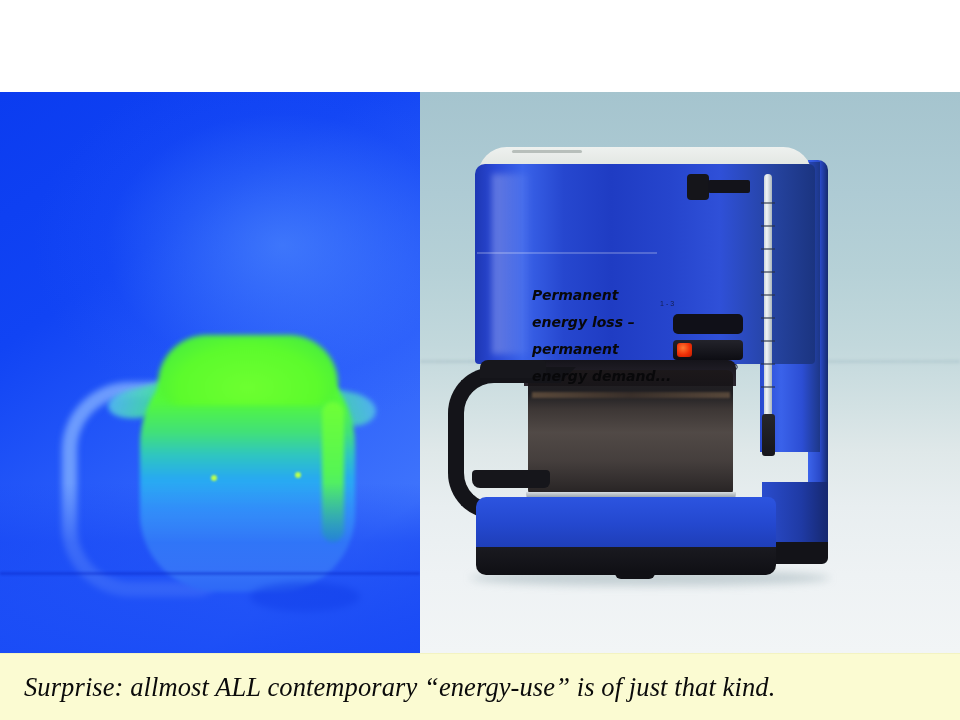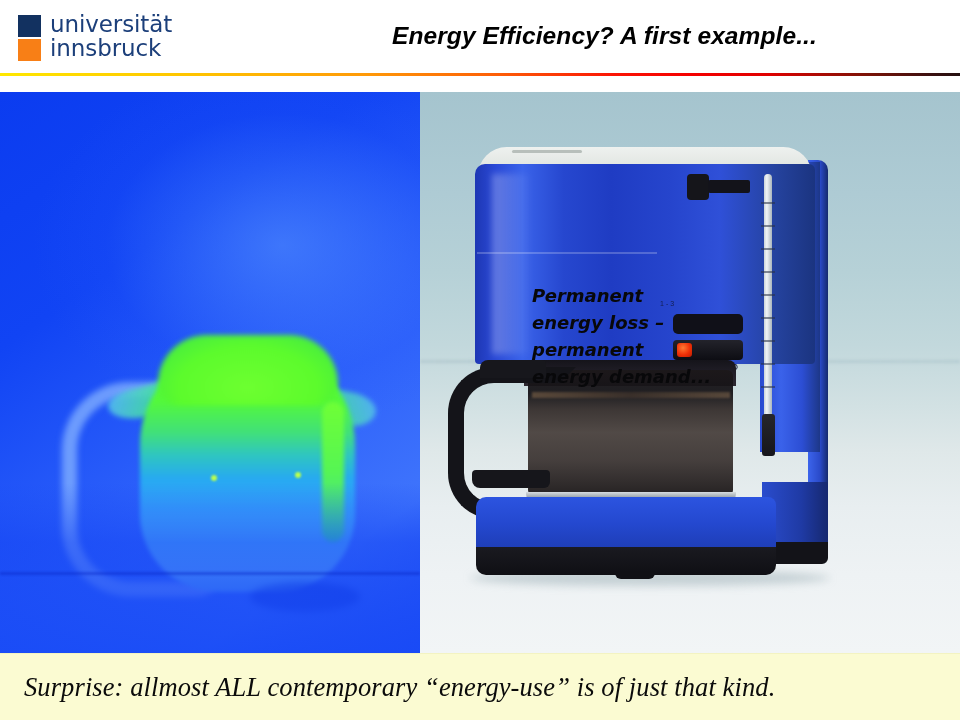--- a/index.html
+++ b/index.html
@@ -480,21 +480,21 @@
     border-radius: 50%;
     filter: blur(4px);
   }
 
   .label-permanent {
     position: absolute;
     left: 532px; top: 190px;
     font-family: "DejaVu Sans", sans-serif;
     font-weight: bold;
     font-style: italic;
-    font-size: 18px;
+    font-size: 14px;
     line-height: 27px;
     color: #08080a;
     white-space: pre-line;
     z-index: 8;
   }
 
   
   .caption-bar {
     position: absolute;
     left: 0; top: 653px;
@@ -512,37 +512,20 @@
     color: #0b0b0b;
     white-space: nowrap;
     letter-spacing: 0.1px;
   }
 </style>
 </head>
 <body>
 
 <div class="slide">
 
-  <div class="header">
-
-    <div class="logo">
-      <div class="logo-squares">
-        <span class="logo-sq navy"></span>
-        <span class="logo-sq orange"></span>
-      </div>
-      <div class="logo-text">
-        <span class="logo-line">universität</span>
-        <span class="logo-line">innsbruck</span>
-      </div>
-    </div>
-
-    <div class="slide-title">Energy Efficiency? A first example...</div>
-
-    <div class="rule"></div>
-  </div>
 
   <div class="imagestrip">
 
     <div class="panel-left">
       <div class="thermal-haze"></div>
       <div class="thermos-handle"></div>
       <div class="thermos-spout"></div>
       <div class="thermos-rspout"></div>
       <div class="thermos-body"></div>
       <div class="thermos-cap"></div>

